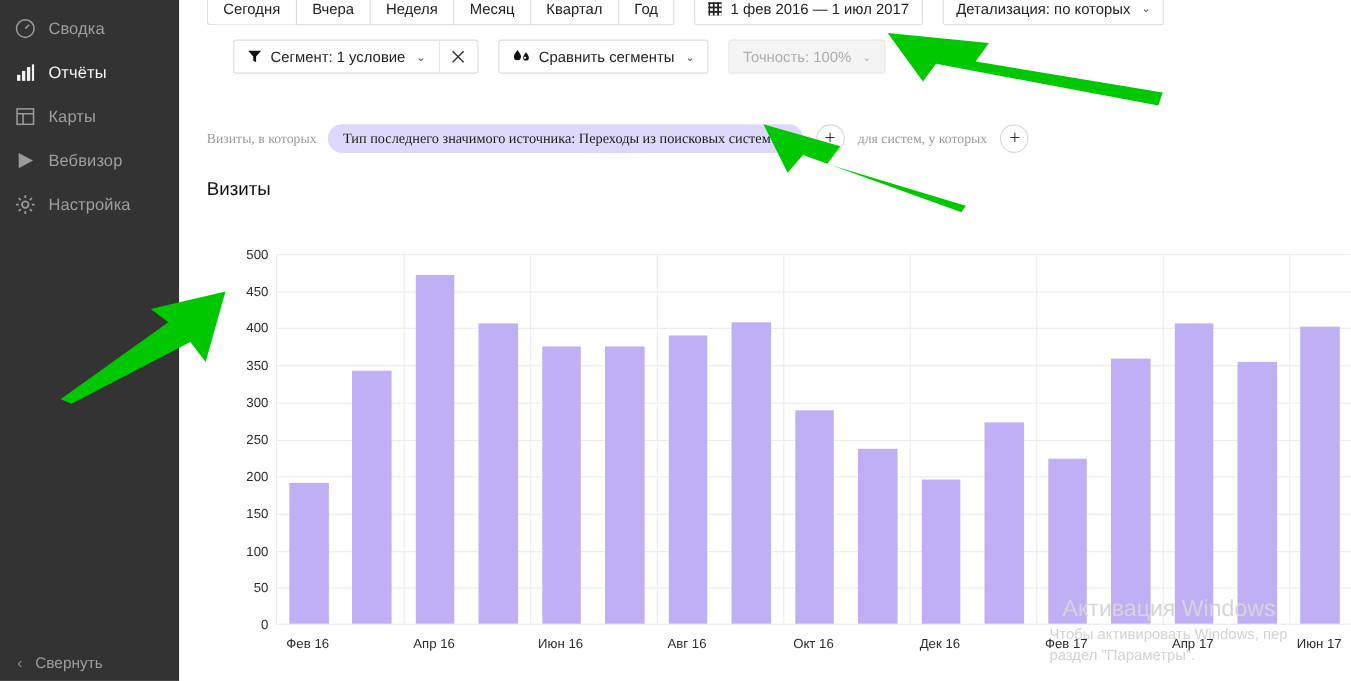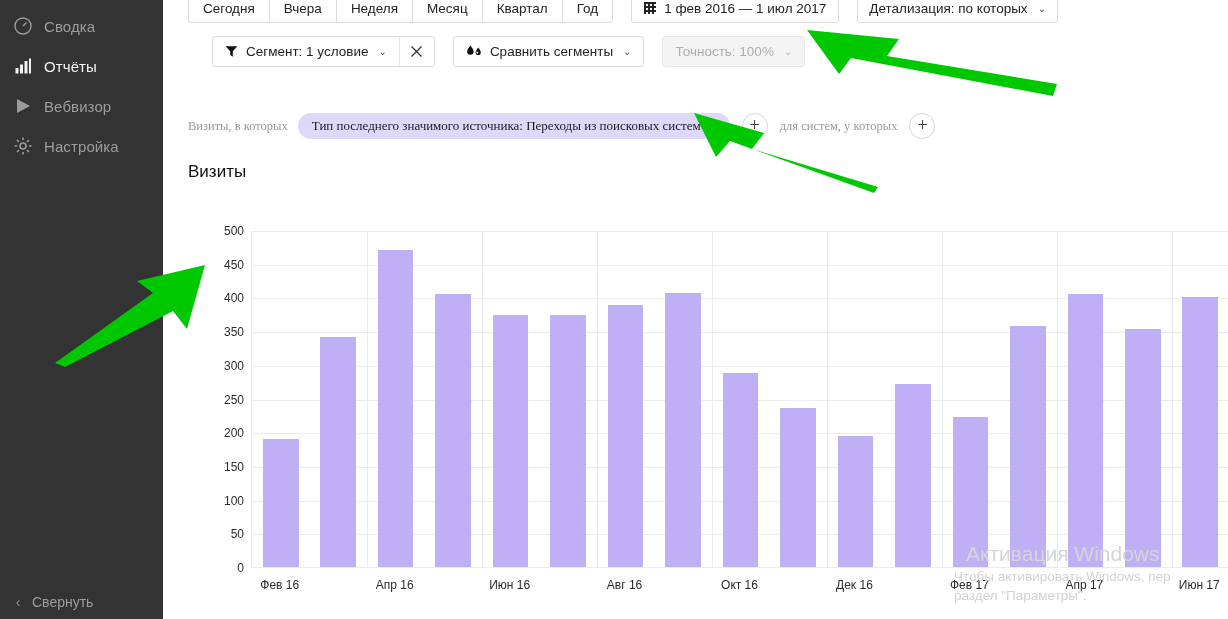--- a/index.html
+++ b/index.html
@@ -223,20 +223,29 @@
           <svg width="20" height="20" viewBox="0 0 20 20" fill="currentColor">
             <rect x="2.5" y="12" width="3" height="5.5"></rect>
             <rect x="7" y="8.5" width="3" height="9"></rect>
             <rect x="11.5" y="5" width="3" height="12.5"></rect>
             <rect x="16" y="2.5" width="2" height="15"></rect>
           </svg>
         </span>
         <span class="nav-label">Отчёты</span>
       </div>
 
+      <div class="nav-item">
+        <span class="nav-ico">
+          <svg width="20" height="20" viewBox="0 0 20 20" fill="none" stroke="currentColor" stroke-width="1.4">
+            <rect x="2.5" y="3" width="15" height="14"></rect>
+              <path d="M2.5 7.5 H17.5 M8 7.5 V17"></path>
+          </svg>
+        </span>
+        <span class="nav-label">Карты</span>
+      </div>
 
       <div class="nav-item">
         <span class="nav-ico">
           <svg width="20" height="20" viewBox="0 0 20 20" fill="currentColor">
             <path d="M4 3 L17 10 L4 17 Z"></path>
           </svg>
         </span>
         <span class="nav-label">Вебвизор</span>
       </div>
 

